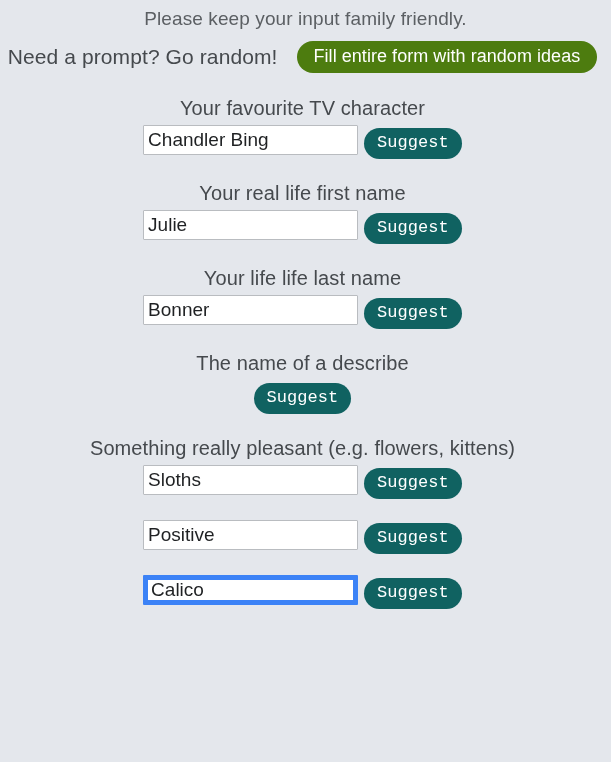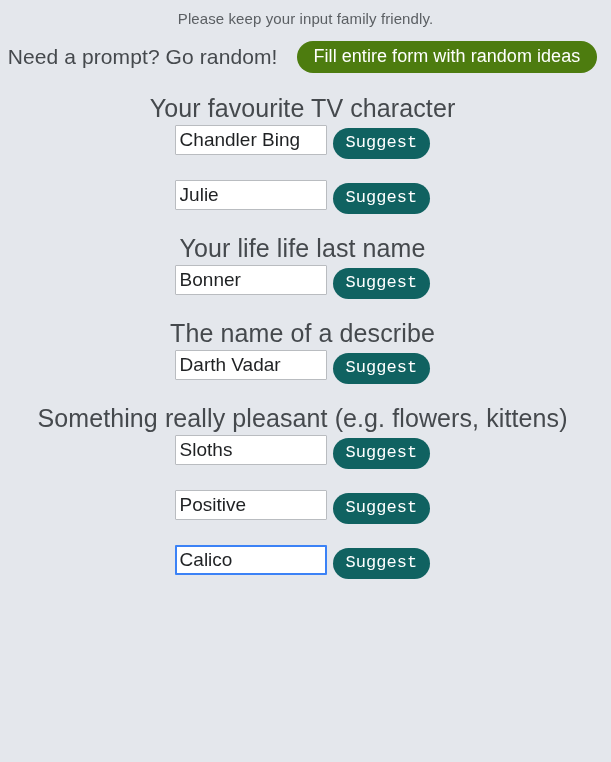--- a/index.html
+++ b/index.html
@@ -19,21 +19,21 @@
     width: 611px;
     height: 762px;
     position: relative;
     box-sizing: border-box;
     padding-top: 9px;
   }
 
   
   .notice {
     text-align: center;
-    font-size: 15px;
+    font-size: 19px;
     line-height: 20px;
     color: #5b5f63;
     letter-spacing: 0.1px;
   }
 
   
   .random-row {
     display: flex;
     align-items: center;
     justify-content: center;
@@ -65,50 +65,50 @@
 
   
   .fields {
     margin-top: 22px;
   }
   .field {
     margin-bottom: 21px;
   }
   .field-label {
     text-align: center;
-    font-size: 25px;
+    font-size: 20px;
     line-height: 26px;
     color: #45494d;
     letter-spacing: 0.1px;
     padding-right: 6px;
   }
   .field-row {
     display: flex;
     align-items: flex-start;
     justify-content: center;
     gap: 6px;
     margin-top: 4px;
     padding-right: 6px;
   }
   .field-input {
     box-sizing: border-box;
-    width: 152px;
+    width: 215px;
     height: 30px;
     background: #ffffff;
     border: 1px solid #b9bcc0;
     border-radius: 1px;
     font-family: "Liberation Sans", sans-serif;
     font-size: 19px;
     line-height: 26px;
     color: #1f2123;
     padding: 1px 0 2px 4px;
     outline: none;
   }
   .field-input.focused {
-    border: 2px solid #3b82f6;
+    border: 5px solid #3b82f6;
     padding-left: 3px;
   }
   .btn-suggest {
     background: #106261;
     color: #ffffff;
     border: none;
     border-radius: 999px;
     font-family: Liberation Mono, monospace;
     font-size: 17px;
     line-height: 17px;
@@ -133,36 +133,36 @@
 
   <div class="fields">
       <div class="field">
         <div class="field-label">Your favourite TV character</div>
         <div class="field-row">
           <input type="text" class="field-input" value="Chandler Bing" placeholder="" style="">
           <button class="btn-suggest">Suggest</button>
         </div>
       </div>
       <div class="field">
+        <div class="field-label">Your real life first name</div>
         <div class="field-row">
           <input type="text" class="field-input" value="Julie" placeholder="" style="">
           <button class="btn-suggest">Suggest</button>
         </div>
       </div>
       <div class="field">
         <div class="field-label">Your life life last name</div>
         <div class="field-row">
           <input type="text" class="field-input" value="Bonner" placeholder="" style="">
           <button class="btn-suggest">Suggest</button>
         </div>
       </div>
       <div class="field">
         <div class="field-label">The name of a describe</div>
         <div class="field-row">
-          <input type="text" class="field-input" value="Darth Vadar" placeholder="" style="">
           <button class="btn-suggest">Suggest</button>
         </div>
       </div>
       <div class="field">
         <div class="field-label">Something really pleasant (e.g. flowers, kittens)</div>
         <div class="field-row">
           <input type="text" class="field-input" value="Sloths" placeholder="" style="">
           <button class="btn-suggest">Suggest</button>
         </div>
       </div>

